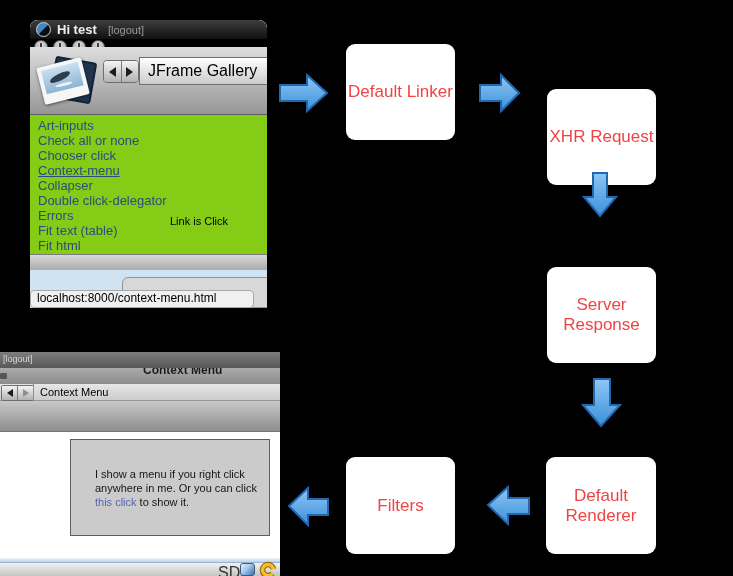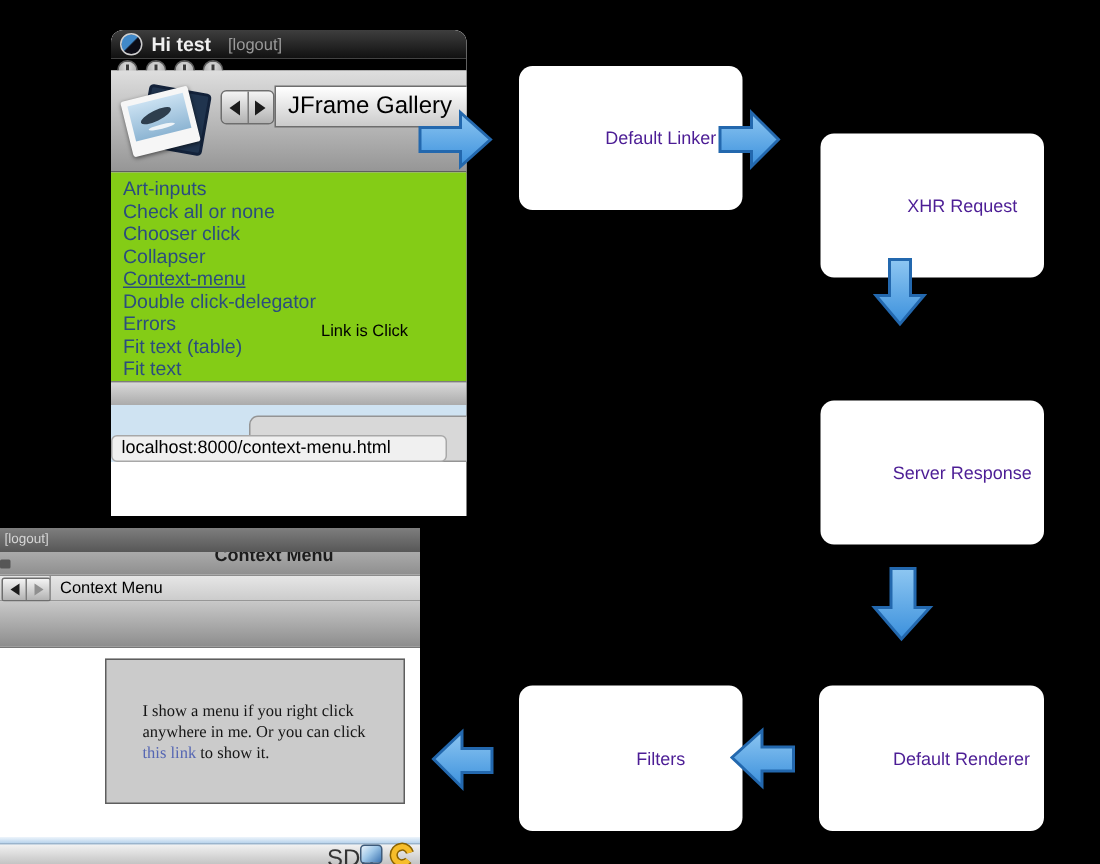--- a/index.html
+++ b/index.html
@@ -1,31 +1,31 @@
 <!DOCTYPE html>
 <html><head>
 <meta charset="utf-8">
 <style>
   html,body{margin:0;padding:0;background:#000;}
   .canvas{position:relative;width:733px;height:576px;background:#000;overflow:hidden;
           font-family:"Liberation Sans", sans-serif;}
   
   .fbox{position:absolute;background:#fff;border-radius:9px;display:flex;align-items:center;
-        justify-content:center;font-size:12px;color:#4c1d95;text-align:center;padding-left:40px;}
+        justify-content:center;font-size:17px;color:#ef4444;text-align:center;}
   #box-default-linker{left:346px;top:44px;width:109px;height:96px;}
   #box-xhr-request{left:547px;top:44px;width:109px;height:96px;margin-top:45px;}
   #box-server-response{left:547px;top:257px;width:109px;height:96px;margin-top:10px;}
   #box-default-renderer{left:546px;top:457px;width:110px;height:97px;}
   #box-filters{left:346px;top:457px;width:109px;height:97px;}
   svg.arrow{position:absolute;overflow:visible;}
   
   .ann-link-clicked{position:absolute;left:140px;top:195px;font-size:11px;color:#000;white-space:nowrap;z-index:5;}
   
-  #win1{position:absolute;left:30px;top:20px;width:237px;height:324px;background:#fff;
-        border-radius:8px 8px 0 0;overflow:hidden;margin-left:44px;}
+  #win1{position:absolute;left:30px;top:20px;width:237px;height:288px;background:#fff;
+        border-radius:8px 8px 0 0;overflow:hidden;}
   .w1-titlebar{position:absolute;left:0;top:0;width:237px;height:19px;
         background:linear-gradient(#3e3e3e,#101010);border-radius:8px 8px 0 0;}
   .w1-appicon{position:absolute;left:6px;top:2px;width:15px;height:15px;border-radius:50%;
         border:1px solid #cfcfcf;box-sizing:border-box;
         background:linear-gradient(135deg,#4189c9 0%,#4189c9 46%,#0c0c16 52%,#0c0c16 100%);}
   .w1-title{position:absolute;left:27px;top:2px;font-size:13px;font-weight:bold;color:#efefef;}
   .w1-logout{position:absolute;left:78px;top:4px;font-size:11px;color:#9a9a9a;}
   .w1-beads{position:absolute;left:0;top:19px;width:237px;height:8px;background:#000;}
   .bead{position:absolute;top:1px;width:14px;height:14px;border-radius:50%;
         background:radial-gradient(circle at 50% 30%,#e2e2e2,#8e8e8e);border:1px solid #5a5a5a;box-sizing:border-box;}
@@ -82,21 +82,21 @@
   #w2-nav{left:1px;top:1px;width:31px;height:14px;border-radius:2px;}
   #w2-nav .tri-left{border-top-width:4px;border-bottom-width:4px;border-right-width:6px;}
   #w2-nav .tri-right{border-top-width:4px;border-bottom-width:4px;border-left-width:6px;
         border-left-color:#8f8f8f;}
   .w2-toolbar-title{position:absolute;left:40px;top:1px;font-size:11px;line-height:14px;color:#000;}
   .w2-divider{position:absolute;left:33px;top:0;width:1px;height:16px;background:#8f8f8f;}
   .w2-gradient{position:absolute;left:0;top:49px;width:280px;height:31px;
         background:linear-gradient(#c8c8c8,#8d8d8d);border-bottom:1px solid #767676;box-sizing:border-box;}
   .w2-content{position:absolute;left:0;top:80px;width:280px;height:126px;background:#fff;}
   .w2-graybox{position:absolute;left:70px;top:7px;width:200px;height:97px;background:#cbcbcb;
-        border:1px solid #5e5e5e;box-sizing:border-box;font-family:Liberation Serif, serif;}
+        border:1px solid #5e5e5e;box-sizing:border-box;}
   .w2-boxtext{position:absolute;left:24px;top:27px;width:170px;font-size:11px;line-height:14px;color:#151515;}
   .w2-boxlink{color:#5566b3;}
   .w2-bluestrip{position:absolute;left:0;top:206px;width:280px;height:4px;
         background:linear-gradient(#eef5fb,#b9d4ec);}
   .w2-taskbar{position:absolute;left:0;top:210px;width:280px;height:14px;
         background:linear-gradient(#f2f2f2,#c4c4c4);border-top:1px solid #9ab4cc;box-sizing:border-box;}
   .w2-sdk{position:absolute;left:218px;top:1px;font-size:16px;color:#333;}
   .tb-icon1{position:absolute;left:240px;top:0;width:15px;height:13px;border-radius:3px;
         border:1px solid #3d5a7a;box-sizing:border-box;
         background:linear-gradient(135deg,#eaf4fc 0%,#9ec7e8 45%,#3a72b0 100%);}
@@ -152,26 +152,26 @@
         </div>
       <div class="navbtn">
           <span class="tri-right"></span>
         </div>
     </div>
     <div class="w1-gallery-field">JFrame Gallery</div>
     <div class="w1-list">
       <div class="w1-link">Art-inputs</div>
       <div class="w1-link">Check all or none</div>
       <div class="w1-link">Chooser click</div>
+      <div class="w1-link active">Context-menu</div>
       <div class="w1-link">Collapser</div>
-      <div class="w1-link active">Context-menu</div>
       <div class="w1-link">Double click-delegator</div>
       <div class="w1-link">Errors</div>
       <div class="w1-link">Fit text (table)</div>
-      <div class="w1-link">Fit text</div>
+      <div class="w1-link">Fit html</div>
     </div>
     <div class="ann-link-clicked">Link is Click</div>
     <div class="w1-bar"></div>
     <div class="w1-blueband"></div>
     <div class="w1-tab"></div>
     <div class="w1-status">localhost:8000/context-menu.html</div>
   </div>
 
   <div id="win2">
     <div class="w2-titlebar">
@@ -192,21 +192,21 @@
       </div>
       <div class="w2-divider"></div>
       <span class="w2-toolbar-title">Context Menu</span>
     </div>
     <div class="w2-gradient"></div>
     <div class="w2-content">
       <div class="w2-graybox">
         <div class="w2-boxtext">
           <span>I show a menu if you right click</span><br>
           <span>anywhere in me. Or you can click</span><br>
-          <span class="w2-boxlink">this link</span><span> to show it.</span>
+          <span class="w2-boxlink">this click</span><span> to show it.</span>
         </div>
       </div>
 
     </div>
     <div class="w2-bluestrip"></div>
     <div class="w2-taskbar">
       <span class="w2-sdk">SDK</span>
       <span class="tb-icon1"></span>
       <svg class="tb-icon2" width="18" height="17">
         <circle cx="9" cy="9" r="5.5" fill="none" stroke="#8a6200" stroke-width="5.5" stroke-dasharray="29 8" transform="rotate(40 9 9)"></circle>

